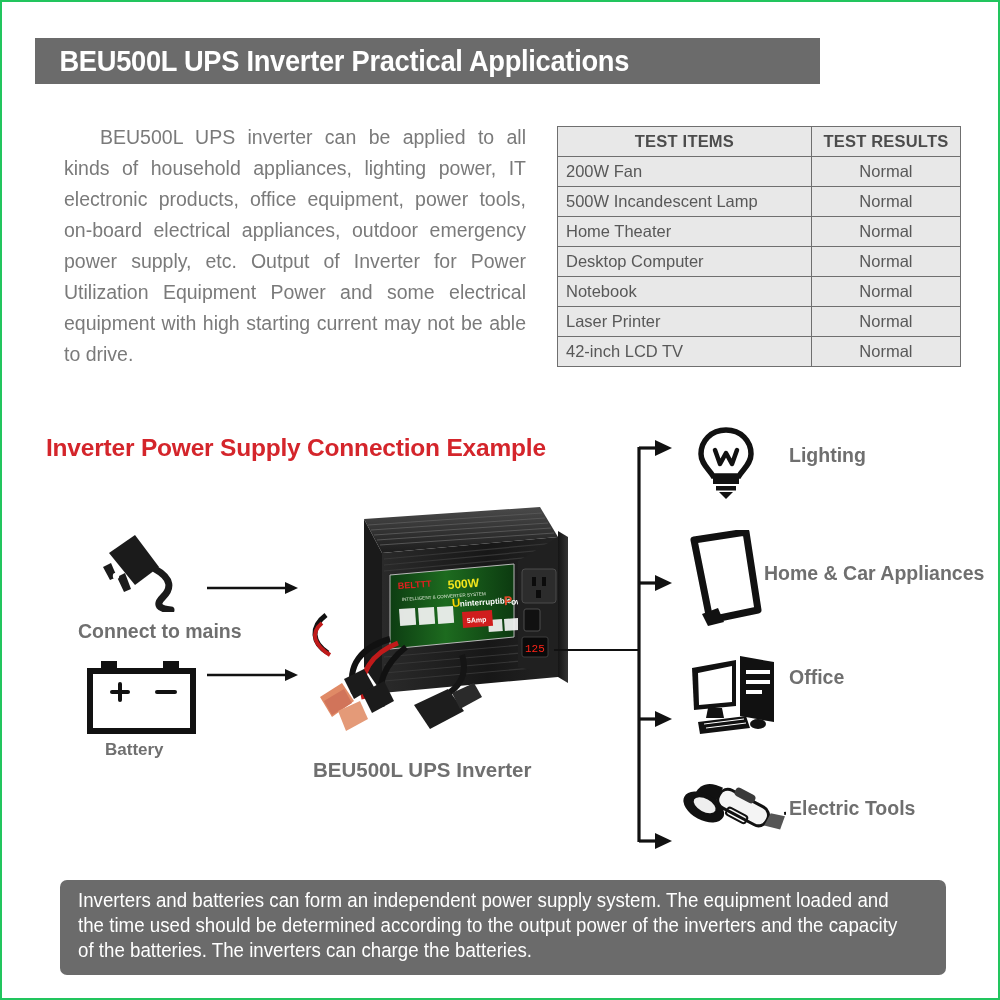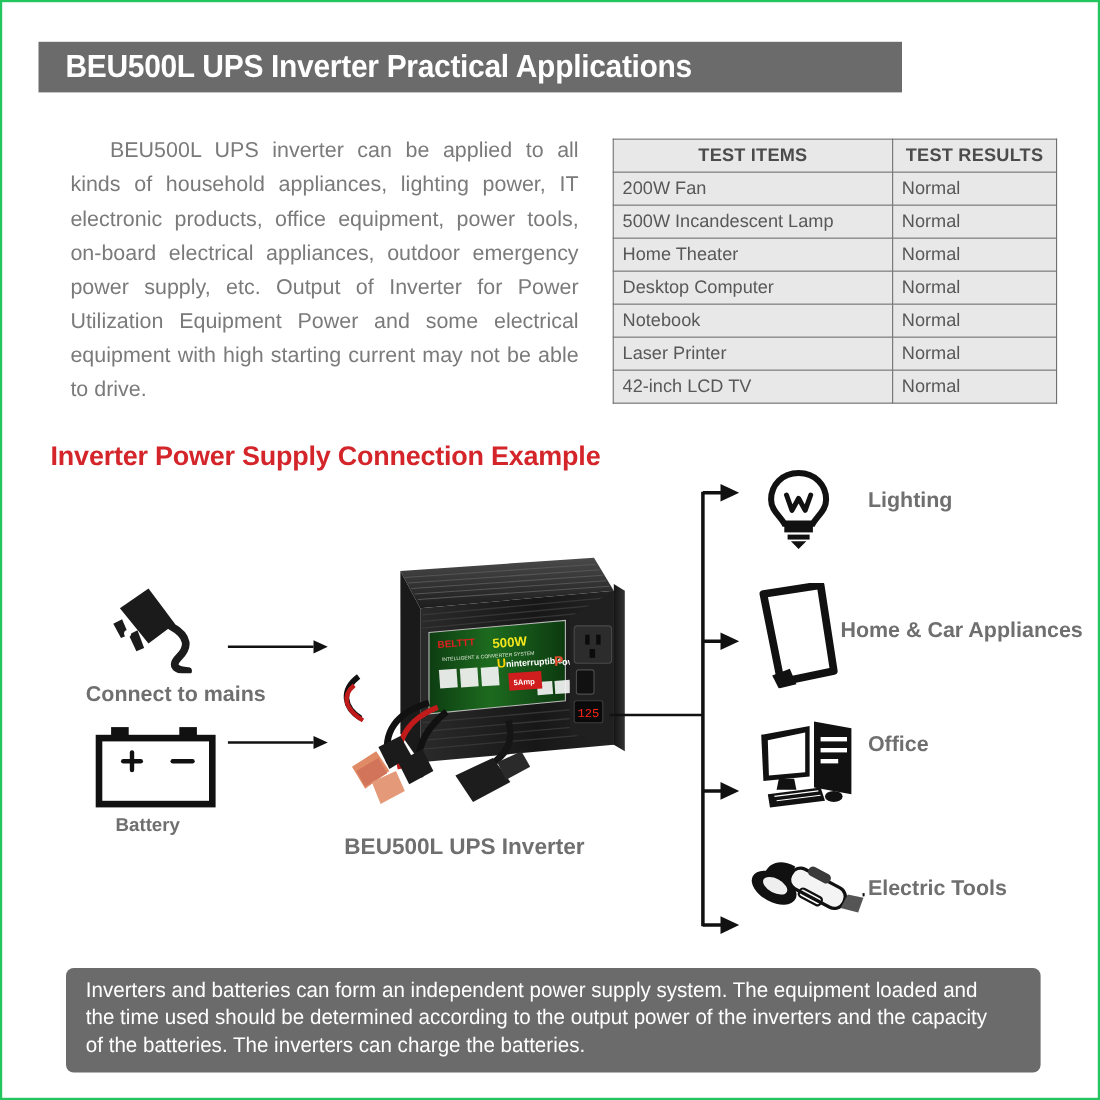--- a/index.html
+++ b/index.html
@@ -65,27 +65,27 @@
     background: #e8e8e8;
     padding: 0 8px;
   }
   table.spec th {
     font-weight: bold;
     text-align: center;
     letter-spacing: 0.2px;
     color: #4c4c4c;
   }
   table.spec td.item { text-align: left; }
-  table.spec td.result { }
+  table.spec td.result { text-align: center; }
   table.spec col.c1 { width: 63%; }
   table.spec col.c2 { width: 37%; }
 
   
   .section-heading {
-    position: absolute; left: 44px; top: 400px;
+    position: absolute; left: 44px; top: 432px;
     color: #d4252b;
     font-size: 24.5px;
     font-weight: bold;
     letter-spacing: -0.2px;
     white-space: nowrap;
   }
   .lbl {
     position: absolute;
     color: #6f6f6f;
     font-weight: bold;

